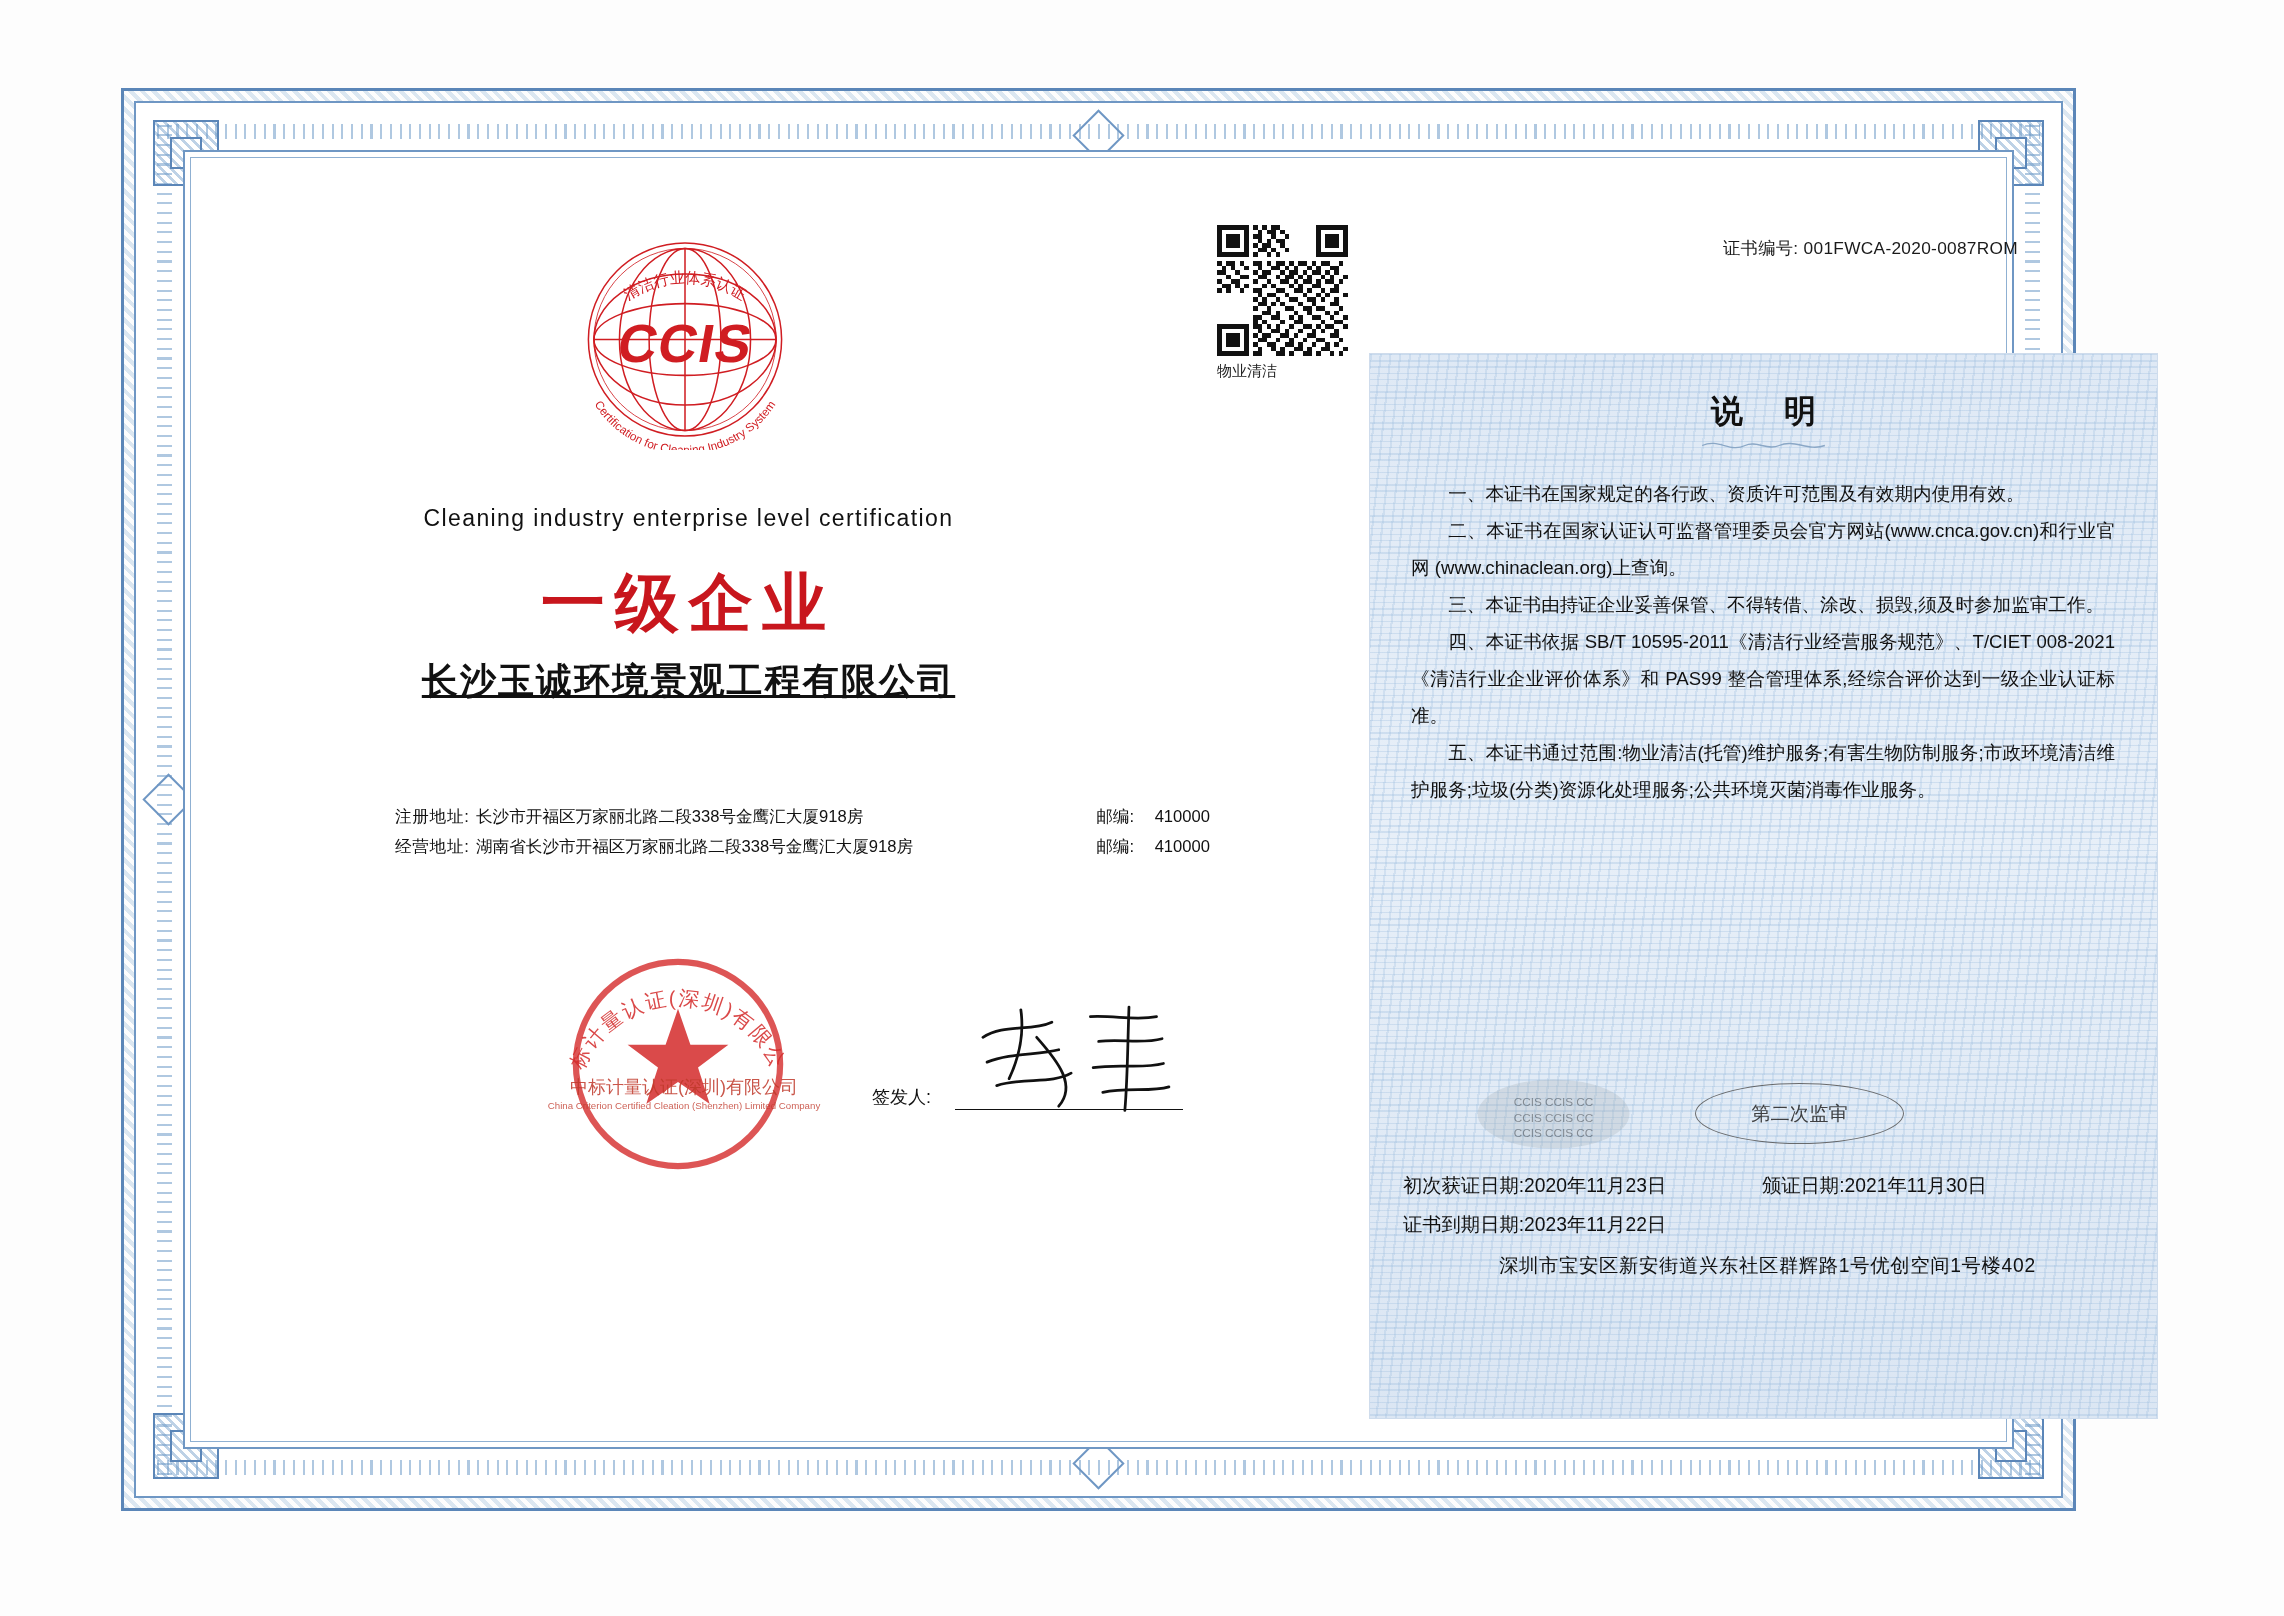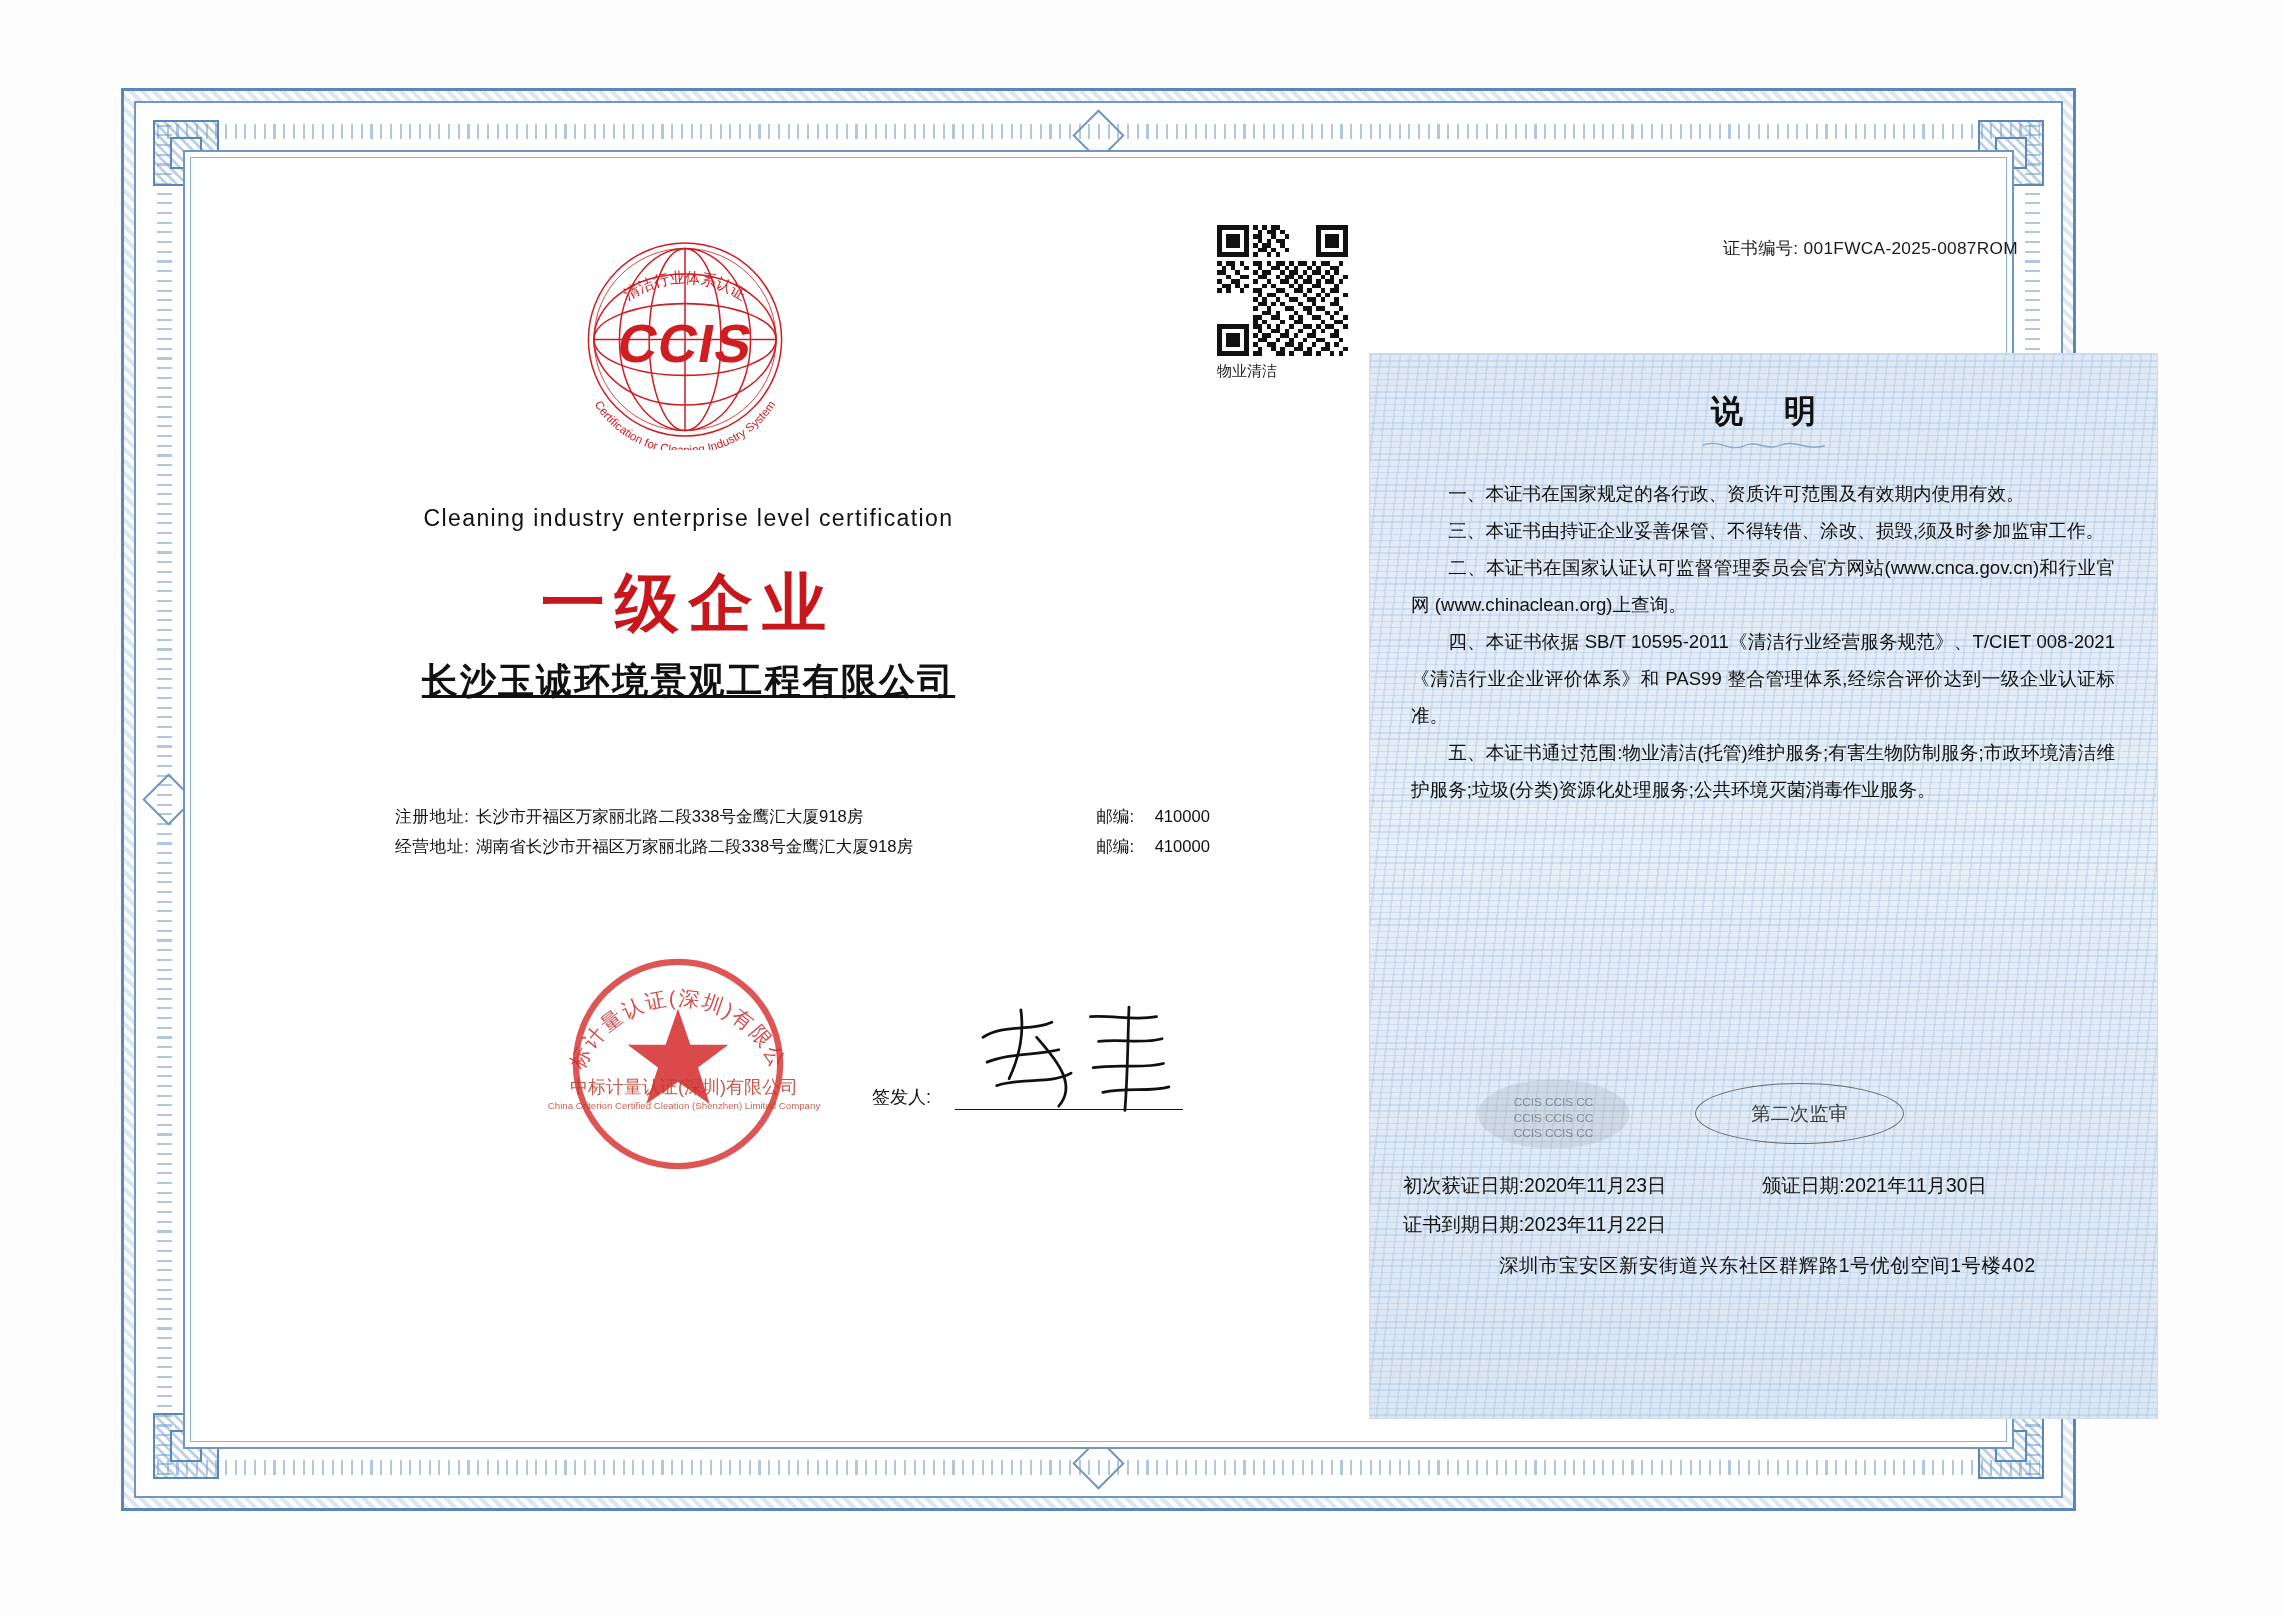--- a/index.html
+++ b/index.html
@@ -130,21 +130,21 @@
     <div class="side-orn so-l"></div>
     <div class="side-orn so-r"></div>
     <div class="frame-inner"></div>
     <div class="frame-inner2"></div>
   </div>
 
   <div class="content">
 
     <div class="cert-no">
       <span>证书编号:</span>
-      <span>001FWCA-2025-0087ROM</span>
+      <span>001FWCA-2020-0087ROM</span>
     </div>
 
     <div class="qr-wrap">
       <svg class="qr" viewBox="0 0 29 29" shape-rendering="crispEdges">
         <rect width="29" height="29" fill="#fff"></rect>
         <g fill="#111">
           <rect x="0" y="0" width="7" height="1"></rect>
             <rect x="0" y="6" width="7" height="1"></rect>
           <rect x="0" y="0" width="1" height="7"></rect>
             <rect x="6" y="0" width="1" height="7"></rect>
@@ -427,22 +427,22 @@
     <div class="sig-line"></div>
 
     <div class="panel">
       <div class="panel-title">说明</div>
       <svg class="panel-orn" viewBox="0 0 190 22">
         <path d="M5,11 C30,0 45,22 68,11 C85,3 100,19 118,11 C140,1 160,20 185,11" fill="none" stroke="#8aa7c6" stroke-width="2"></path>
       </svg>
 
       <div class="panel-body">
         <p>一、本证书在国家规定的各行政、资质许可范围及有效期内使用有效。</p>
+        <p>二、本证书在国家认证认可监督管理委员会官方网站(www.cnca.gov.cn)和行业官网 (www.chinaclean.org)上查询。</p>
         <p>三、本证书由持证企业妥善保管、不得转借、涂改、损毁,须及时参加监审工作。</p>
-        <p>二、本证书在国家认证认可监督管理委员会官方网站(www.cnca.gov.cn)和行业官网 (www.chinaclean.org)上查询。</p>
         <p>四、本证书依据 SB/T 10595-2011《清洁行业经营服务规范》、T/CIET 008-2021《清洁行业企业评价体系》和 PAS99 整合管理体系,经综合评价达到一级企业认证标准。</p>
         <p>五、本证书通过范围:物业清洁(托管)维护服务;有害生物防制服务;市政环境清洁维护服务;垃圾(分类)资源化处理服务;公共环境灭菌消毒作业服务。</p>
       </div>
 
       <svg class="grey-stamp" viewBox="0 0 230 110">
         <ellipse cx="115" cy="55" rx="110" ry="50" fill="#9aa3ab" opacity=".45"></ellipse>
         <text x="115" y="44" font-size="17" text-anchor="middle" fill="#3a3f44" font-family="'Liberation Sans',sans-serif">CCIS CCIS CC</text>
         <text x="115" y="66" font-size="17" text-anchor="middle" fill="#3a3f44" font-family="'Liberation Sans',sans-serif">CCIS CCIS CC</text>
         <text x="115" y="88" font-size="17" text-anchor="middle" fill="#3a3f44" font-family="'Liberation Sans',sans-serif">CCIS CCIS CC</text>
       </svg>

